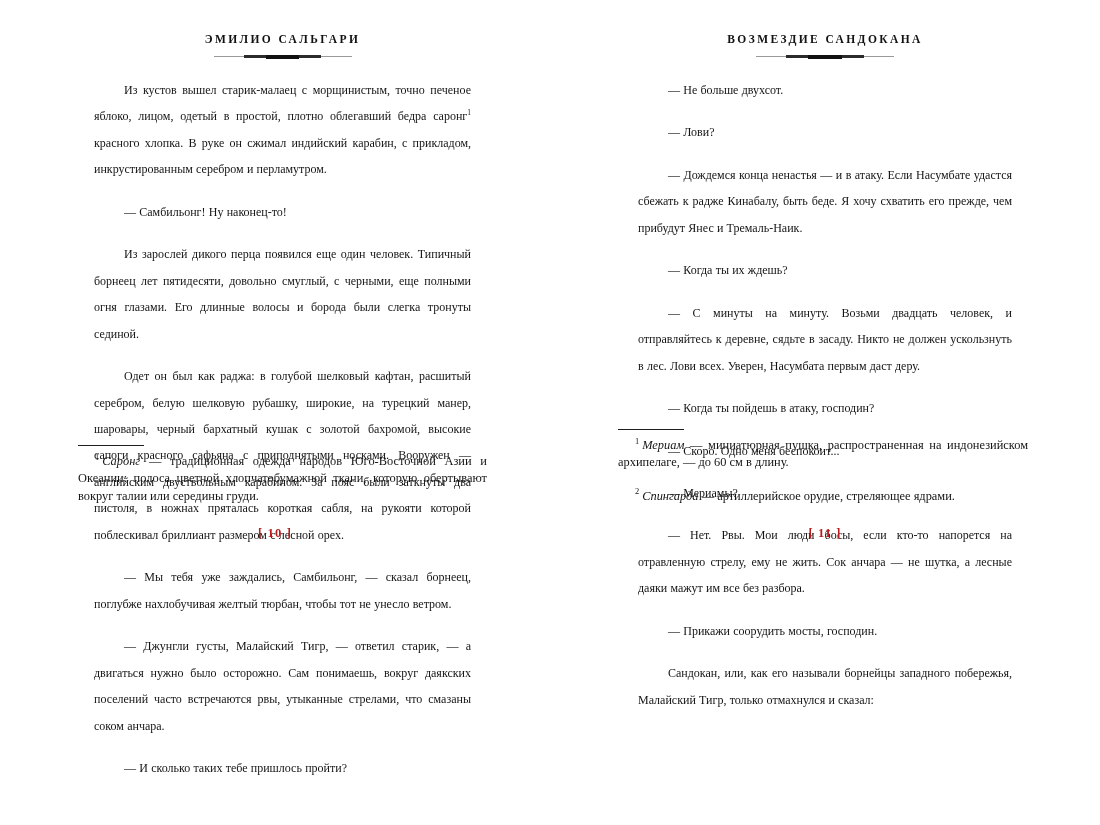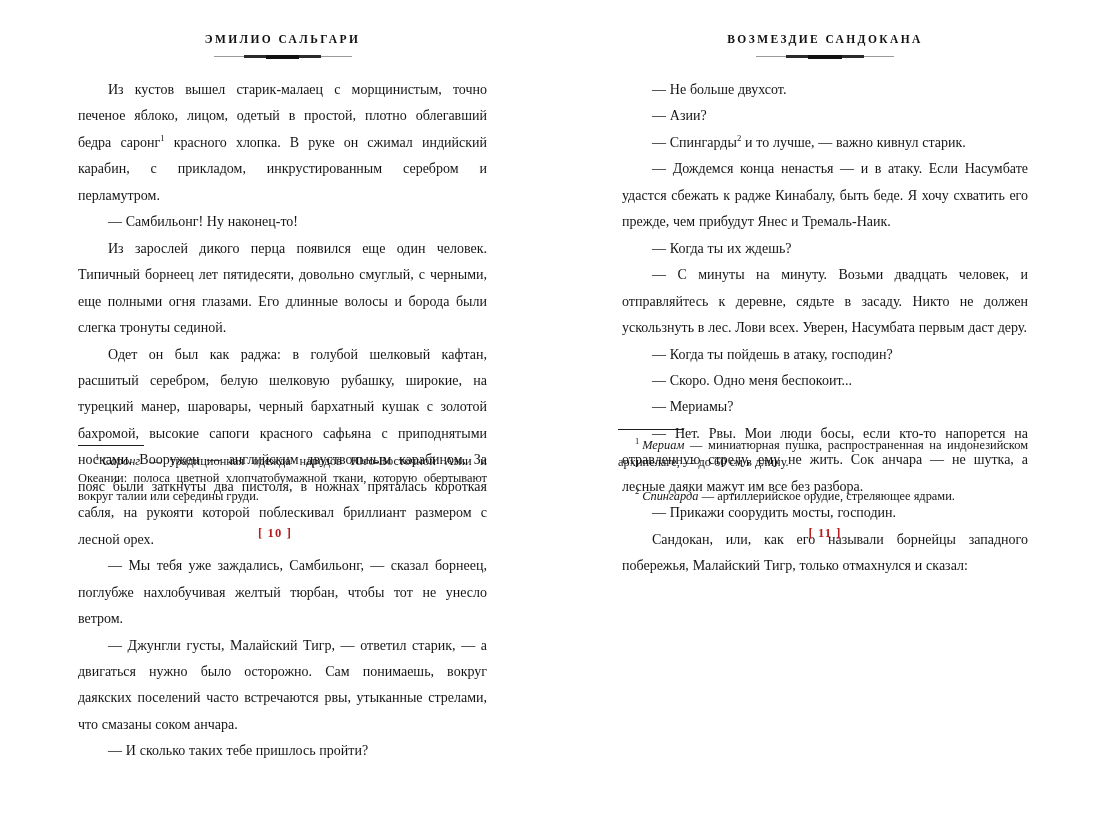--- a/index.html
+++ b/index.html
@@ -72,22 +72,22 @@
     top: 2.5px;
     height: 4px;
     background: #111111;
   }
 
   
   .body-col {
     margin-top: 16px;
   }
   p.para {
-    margin: 0;
-    font-size: 14px;
+    margin: 16px;
+    font-size: 12px;
     line-height: 26.45px;
     text-align: justify;
     text-indent: 30px;
     hyphens: manual;
     word-spacing: 0.02em;
   }
   p.para.dialog {
     text-indent: 30px;
   }
   sup.fn {
@@ -185,22 +185,21 @@
       <div class="runhead-title">ВОЗМЕЗДИЕ САНДОКАНА</div>
       <div class="runhead-rule">
         <span class="seg"></span>
         <span class="seg seg-mid"></span>
         <span class="seg seg-core"></span>
       </div>
     </div>
 
     <div class="body-col">
       <p class="para dialog">— Не больше двухсот.</p>
-      <p class="para dialog">— Азии?</p>
-      <p class="para dialog"><span>— Спингарды</span><sup class="fn">2</sup><span> и то лучше, — важно кивнул старик.</span></p>
+      <p class="para dialog">— Лови?</p>
       <p class="para dialog">— Дождемся конца ненастья — и в атаку. Если Насумбате удастся сбежать к радже Кинабалу, быть беде. Я хочу схватить его прежде, чем прибудут Янес и Тремаль-Наик.</p>
       <p class="para dialog">— Когда ты их ждешь?</p>
       <p class="para dialog">— С минуты на минуту. Возьми двадцать человек, и отправляйтесь к деревне, сядьте в засаду. Никто не должен ускользнуть в лес. Лови всех. Уверен, Насумбата первым даст деру.</p>
       <p class="para dialog">— Когда ты пойдешь в атаку, господин?</p>
       <p class="para dialog">— Скоро. Одно меня беспокоит...</p>
       <p class="para dialog">— Мериамы?</p>
       <p class="para dialog">— Нет. Рвы. Мои люди босы, если кто-то напорется на отравленную стрелу, ему не жить. Сок анчара — не шутка, а лесные даяки мажут им все без разбора.</p>
       <p class="para dialog">— Прикажи соорудить мосты, господин.</p>
       <p class="para">Сандокан, или, как его называли борнейцы западного побережья, Малайский Тигр, только отмахнулся и сказал:</p>
 

